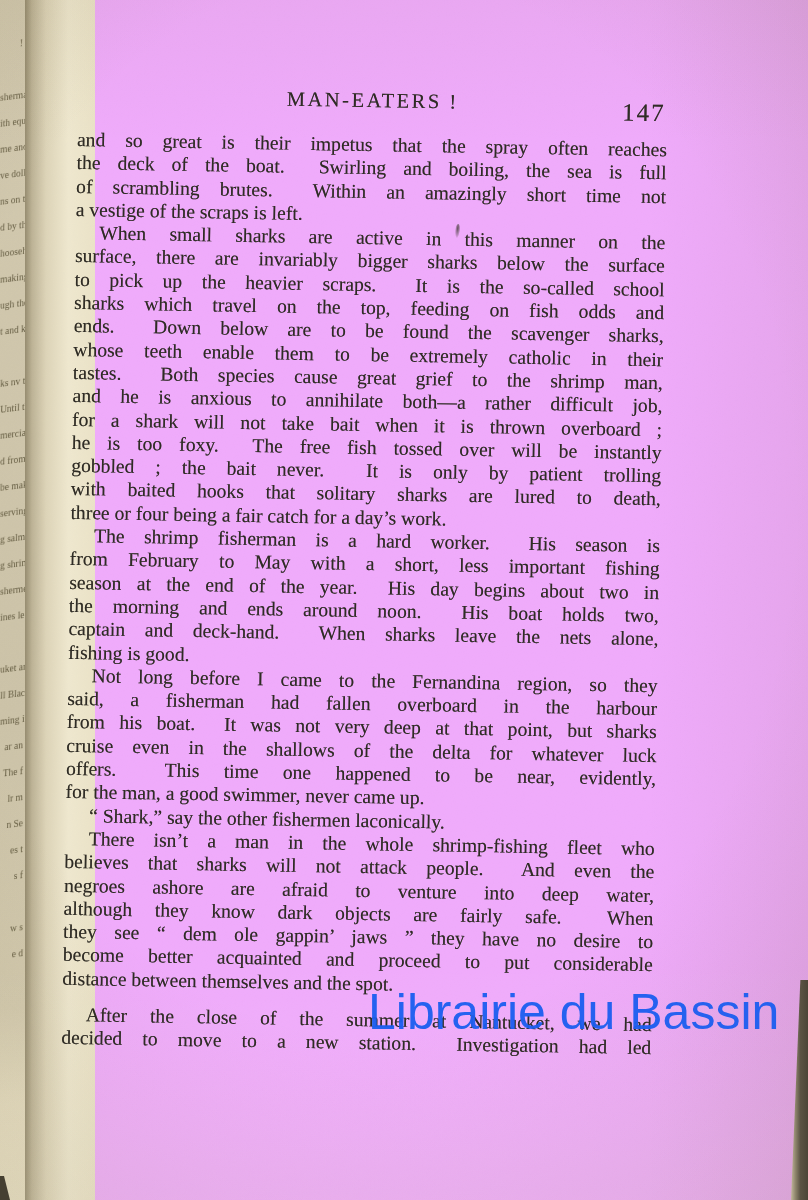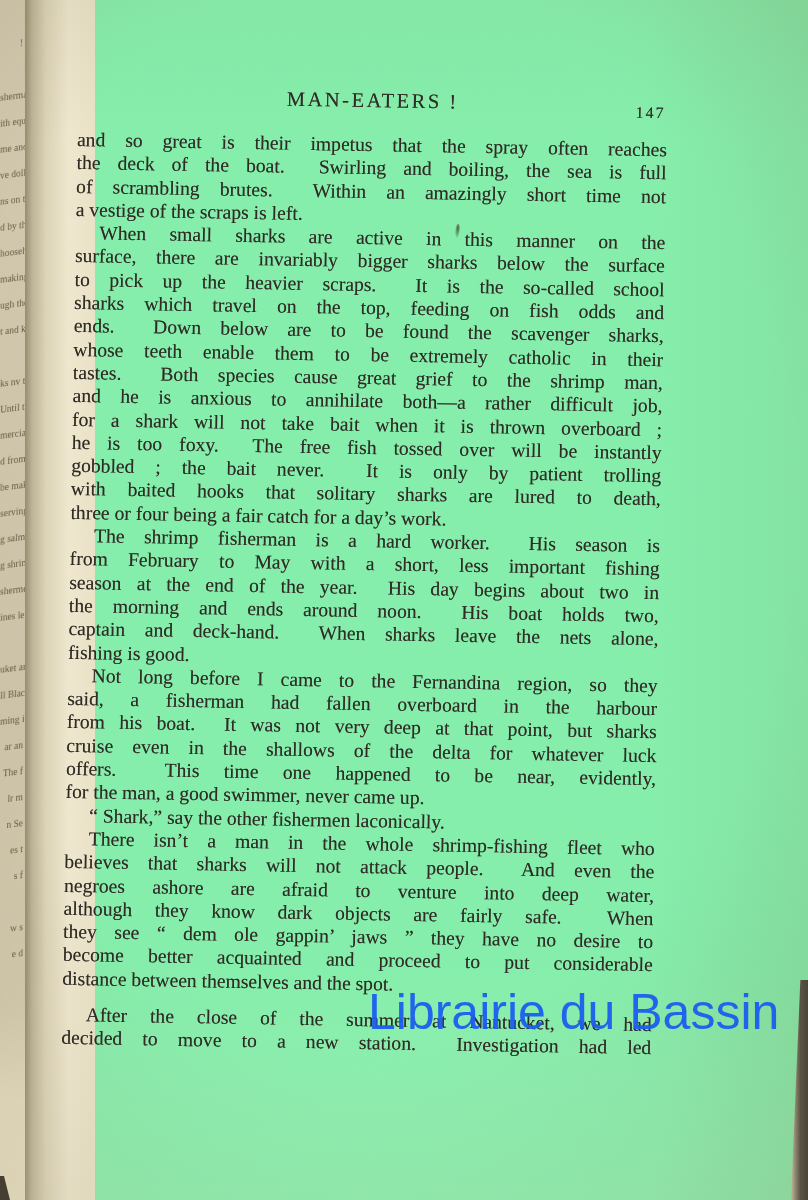--- a/index.html
+++ b/index.html
@@ -1,18 +1,18 @@
 <!DOCTYPE html>
 <html><head>
 <meta charset="utf-8">
 <style>
   html,body{margin:0;padding:0;background:#3a352b;}
   .photo{
     position:relative;width:808px;height:1200px;overflow:hidden;
-    background:#86efac;
+    background:#f0abfc;
     font-family:"Liberation Serif","DejaVu Serif",serif;
   }
   
   .spine{
     position:absolute;left:0;top:0;width:25px;height:1200px;
     background:linear-gradient(to bottom,#d3cab0 0%,#ccc3a8 60%,#d3caae 84%,#e4dbbf 92%,#e8dfc3 100%);
     overflow:hidden;z-index:3;
   }
   .spine-frags{position:absolute;left:0;top:30px;width:25px;}
   .frag{
@@ -41,21 +41,21 @@
     transform:rotate(1deg);transform-origin:0 0;
     color:#2f2c25;font-size:19.6px;line-height:23.3px;
     text-shadow:0 0 0.5px rgba(47,44,37,0.55);
   }
   .pagehead{position:relative;height:44px;}
   .pagehead .title{
     position:absolute;left:0;right:0;top:0;text-align:center;
     font-size:20.5px;letter-spacing:2.5px;white-space:nowrap;
   }
   .pagehead .pagenum{
-    position:absolute;right:2px;top:7px;font-size:16px;letter-spacing:2px;
+    position:absolute;right:2px;top:7px;font-size:25px;letter-spacing:2px;
   }
   .para{margin:0;}
   .para.sectgap{margin-top:13px;}
   .line{text-align:justify;white-space:normal;}
   .line.j{text-align-last:justify;}
   .line.ind{text-indent:24px;}
   
   .smudge{
     position:absolute;left:455px;top:224px;width:5px;height:14px;z-index:7;
     background:radial-gradient(ellipse at 50% 30%, rgba(60,55,45,.8) 0%, rgba(60,55,45,.25) 55%, rgba(60,55,45,0) 75%);

